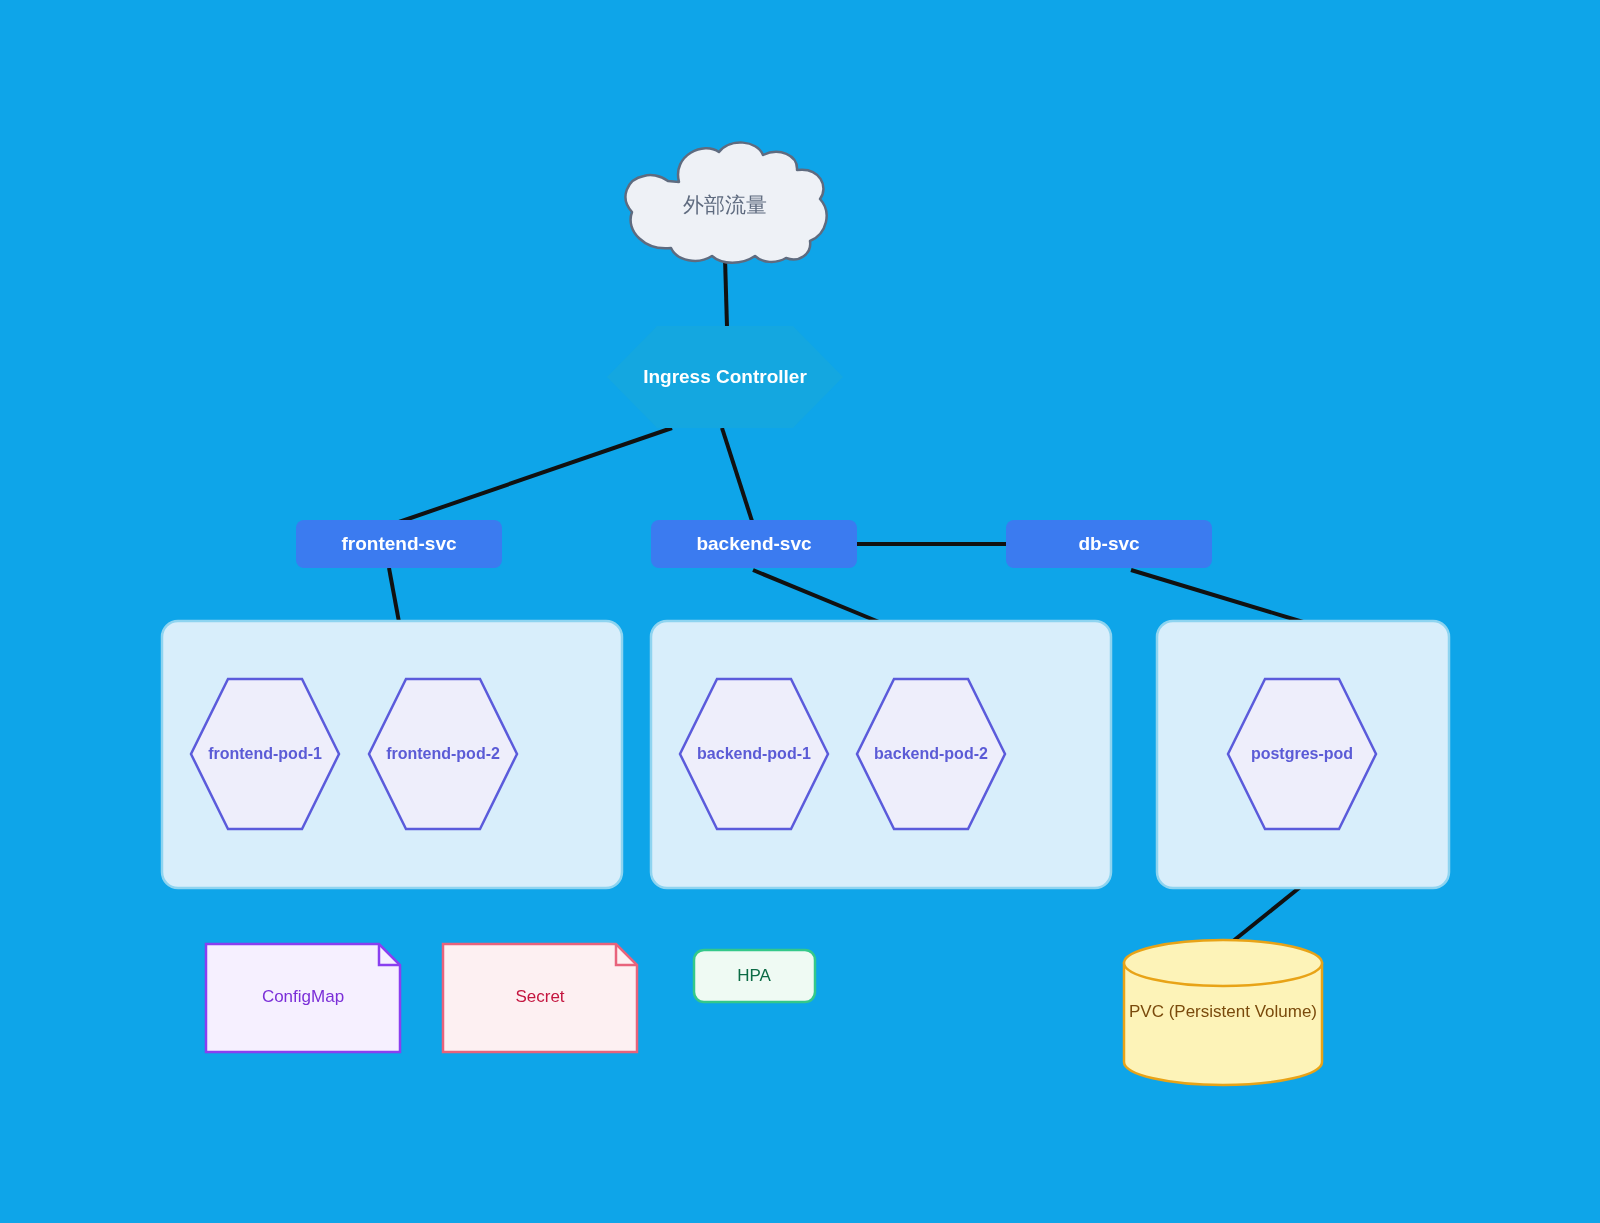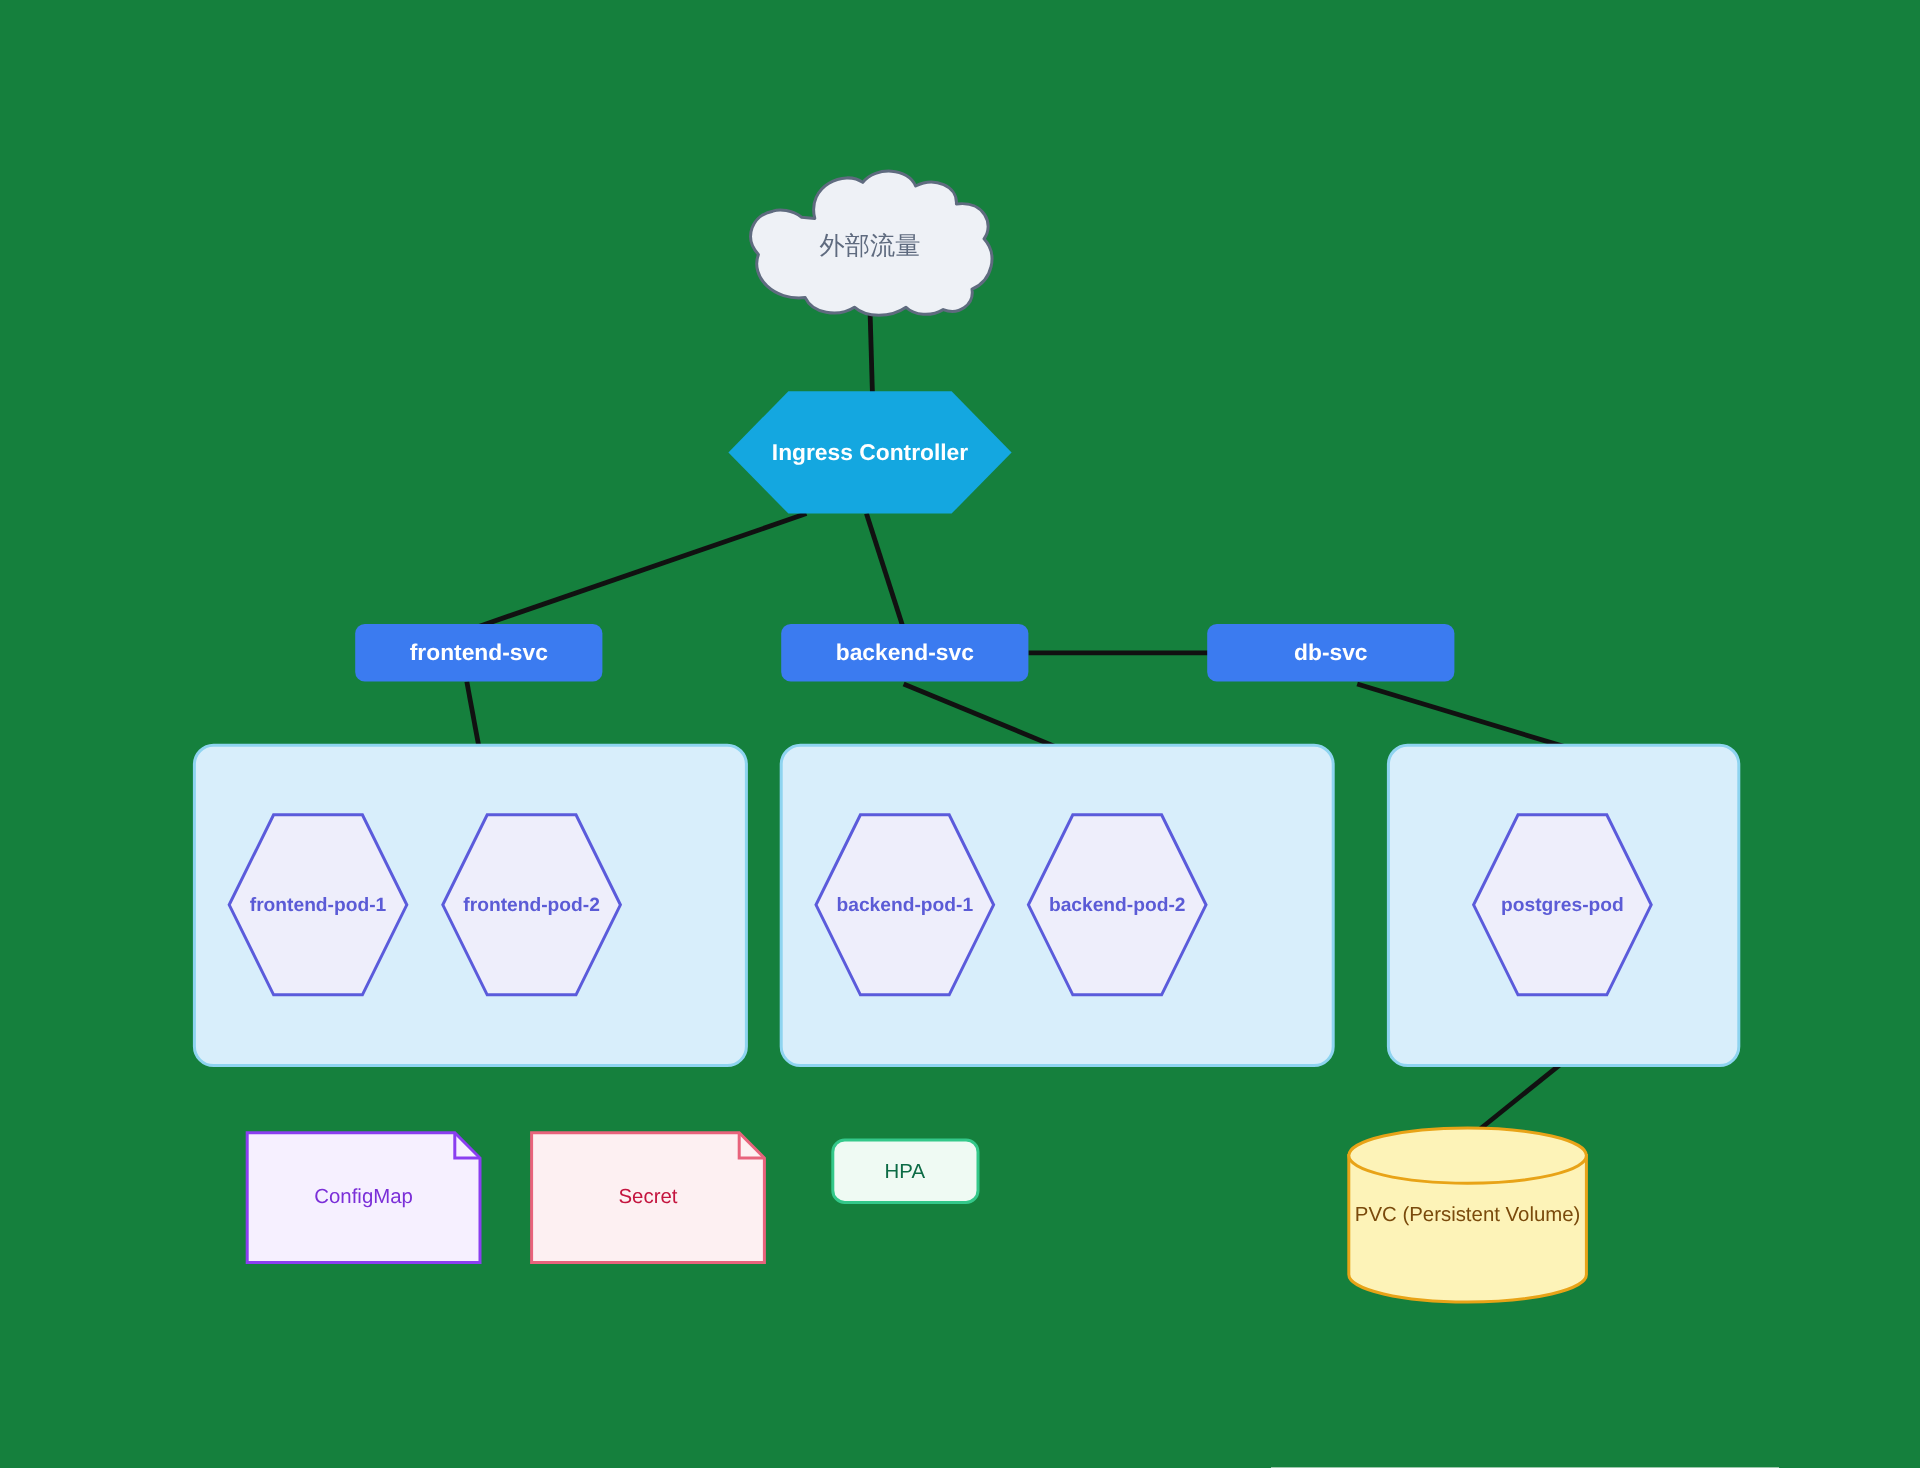--- a/index.html
+++ b/index.html
@@ -10,21 +10,21 @@
   body {
     width: 1600px;
     height: 1223px;
     font-family: "Liberation Sans", sans-serif;
     overflow: hidden;
   }
   #canvas {
     position: relative;
     width: 1600px;
     height: 1223px;
-    background: #15803d;
+    background: #0ea5e9;
   }
   svg#diagram {
     display: block;
     width: 1600px;
     height: 1223px;
   }
   .edge {
     stroke: #111111;
     stroke-width: 4;
     stroke-linecap: butt;

